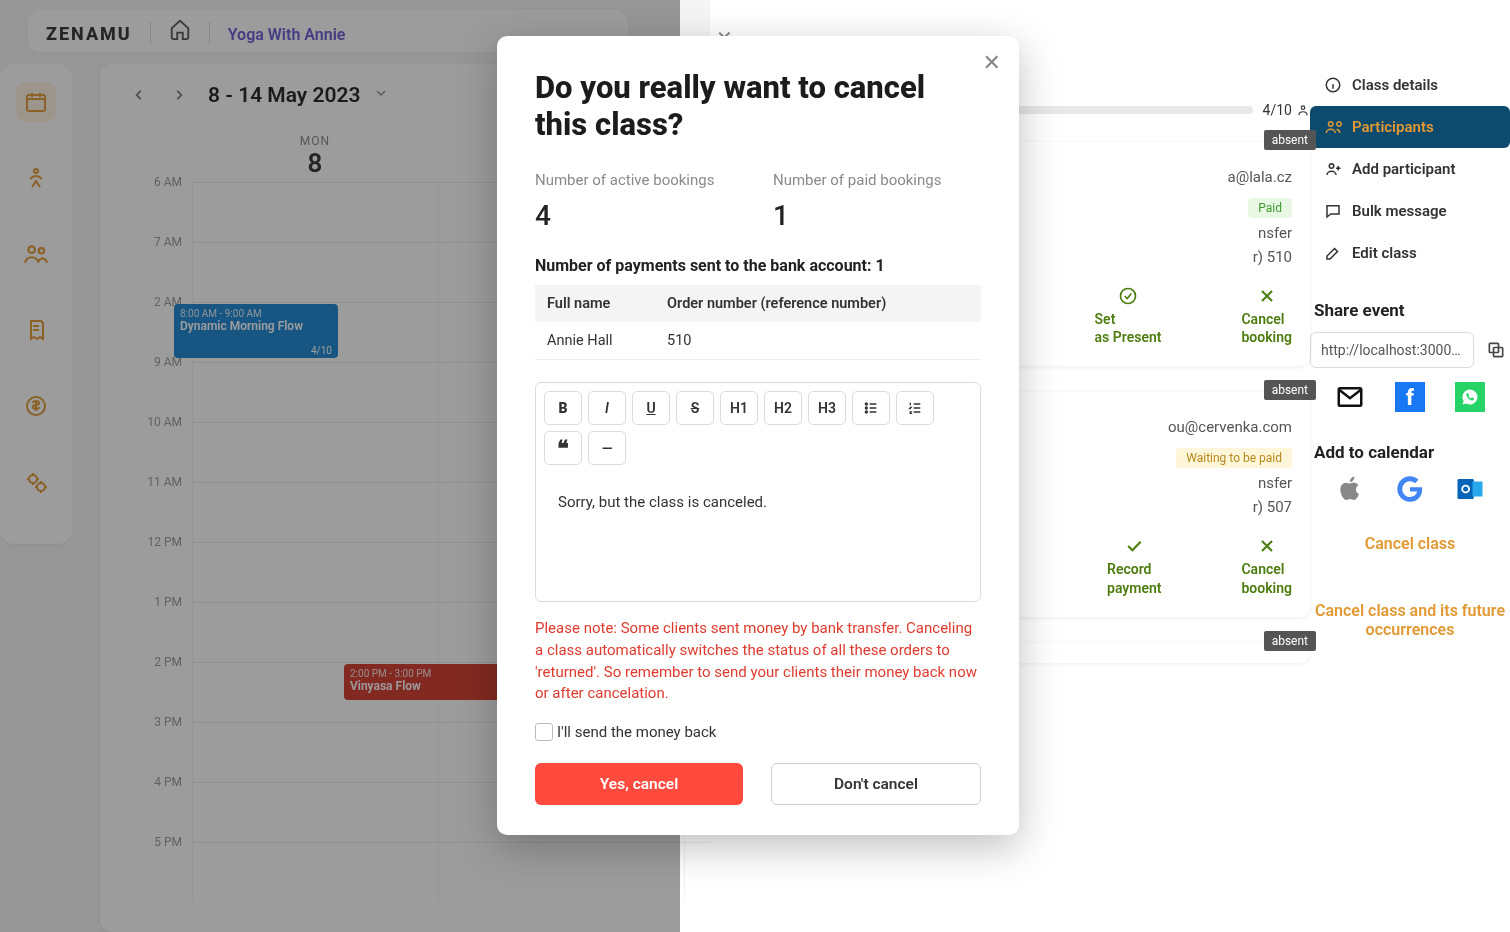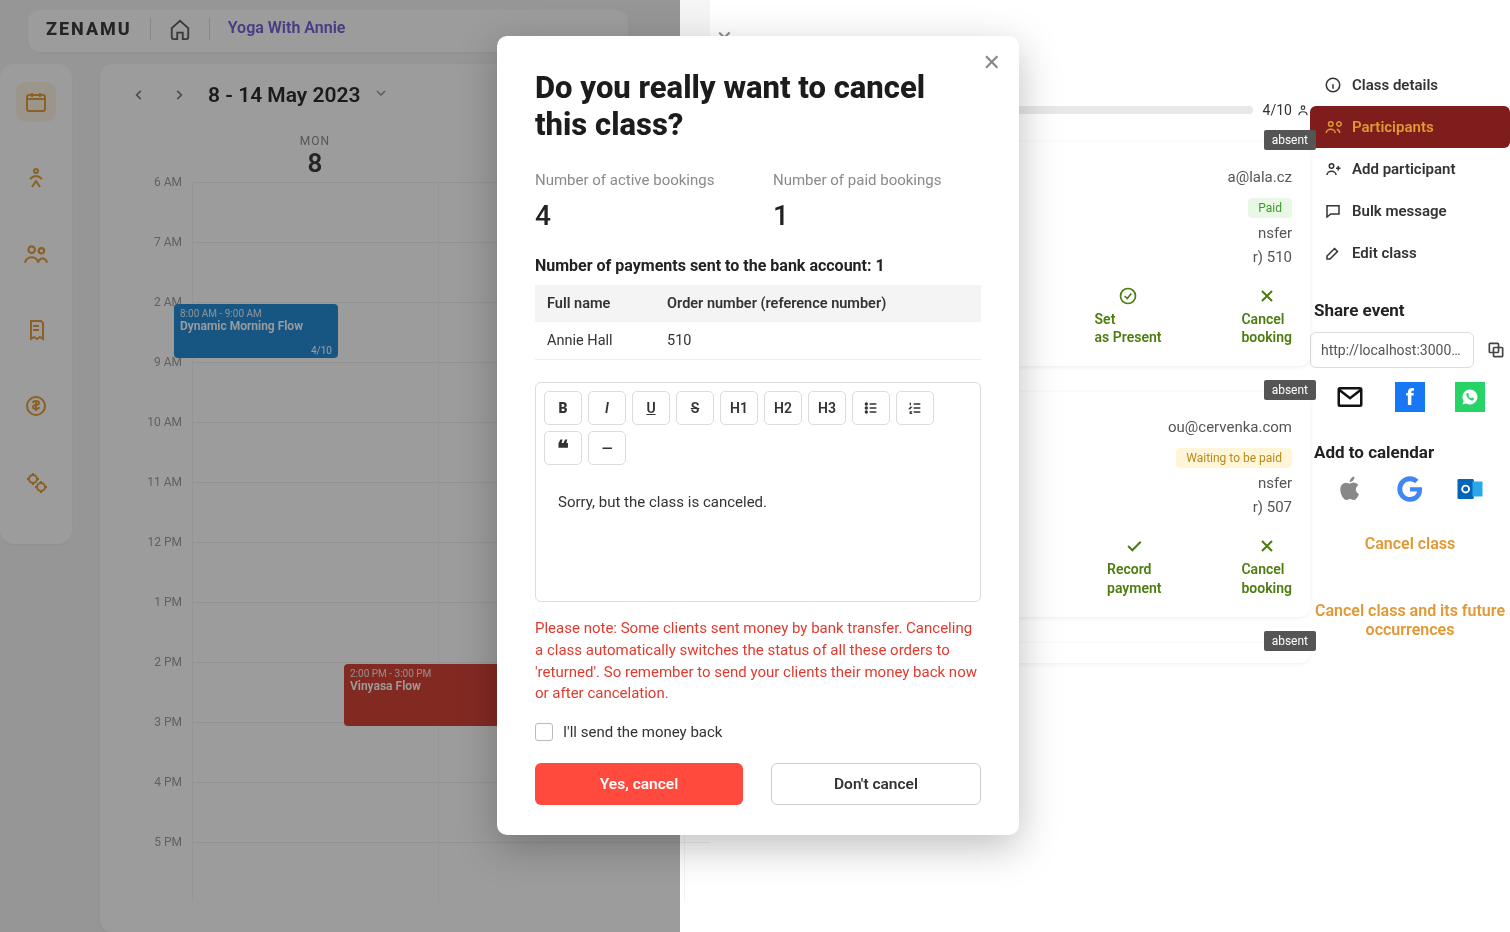--- a/index.html
+++ b/index.html
@@ -17,21 +17,21 @@
     position: absolute;
     inset: 0;
     display: flex;
     flex-direction: column;
   }
   .topbar-wrap {
     padding: 10px 12px 0 28px;
   }
   .topbar {
     display: flex;
-    align-items: flex-start;
+    align-items: flex-end;
     gap: 18px;
     background: #fff;
     border-radius: 12px;
     padding: 8px 18px;
     box-shadow: 0 1px 3px rgba(0,0,0,.04);
     max-width: 600px;
   }
   .brand {
     font-weight: 800;
     letter-spacing: 2px;
@@ -191,21 +191,21 @@
   .right-nav {
     width: 200px;
     padding-top: 54px;
   }
   .rnav-item {
     display:flex; align-items:center; gap:10px;
     padding:12px 14px; border-radius:6px;
     font-size:15px; color:#333; cursor:pointer;
     font-weight:600;
   }
-  .rnav-item.active { background:#7f1d1d; color:#e29933; }
+  .rnav-item.active { background:#0c4a6e; color:#e29933; }
   .rnav-item svg { width:18px; height:18px; flex:0 0 18px; }
   .rnav-heading {
     font-weight:700; font-size:17px; color:#222;
     margin: 26px 0 12px 4px;
   }
   .share-row { display:flex; gap:8px; align-items:center; margin-bottom:14px; }
   .share-input {
     flex:1; border:1px solid #dcdcdc; border-radius:6px;
     padding:9px 10px; font-size:14px; color:#555; background:#fff;
     overflow:hidden; white-space:nowrap; text-overflow:ellipsis;
@@ -297,21 +297,21 @@
     cursor:pointer; background:#fff;
   }
   .editor-body {
     padding: 20px 22px 90px;
     font-size:15px; color:#333;
   }
   .warning {
     color:#e03b2e; font-size:15px; line-height:1.45;
     margin-bottom:18px;
   }
-  .chk-row { display:flex; align-items:center; gap:10px; font-size:15px; color:#333; margin-bottom:22px;}
+  .chk-row { display:flex; align-items:center; gap:4px; font-size:15px; color:#333; margin-bottom:22px;}
   .chk {
     width:18px; height:18px; border:1.5px solid #bbb; border-radius:3px;
     cursor:pointer;
   }
   .modal-actions { display:flex; gap:28px; }
   .btn {
     flex:1; height:42px; border-radius:6px;
     display:flex; align-items:center; justify-content:center;
     font-size:15.5px; font-weight:600; cursor:pointer;
   }
@@ -464,21 +464,21 @@
             <div class="grid-cell"></div>
             <div class="hour-label">5 PM</div>
             <div class="grid-cell"></div>
             <div class="grid-cell"></div>
             <div class="grid-cell"></div>
             <div class="event ev-blue" style="left: 74px; top: 122px; width: 164px; height: 54px;">
               <div class="time">8:00 AM - 9:00 AM</div>
               <div class="title">Dynamic Morning Flow</div>
               <div class="count">4/10</div>
             </div>
-            <div class="event ev-red" style="left: 244px; top: 482px; width: 164px; height: 62px;">
+            <div class="event ev-red" style="left: 244px; top: 482px; width: 164px; height: 36px;">
               <div class="time">2:00 PM - 3:00 PM</div>
               <div class="title">Vinyasa Flow</div>
             </div>
           </div>
       </div>
     </div>
   </div>
 </div>
 
 <div class="side-wrap">

